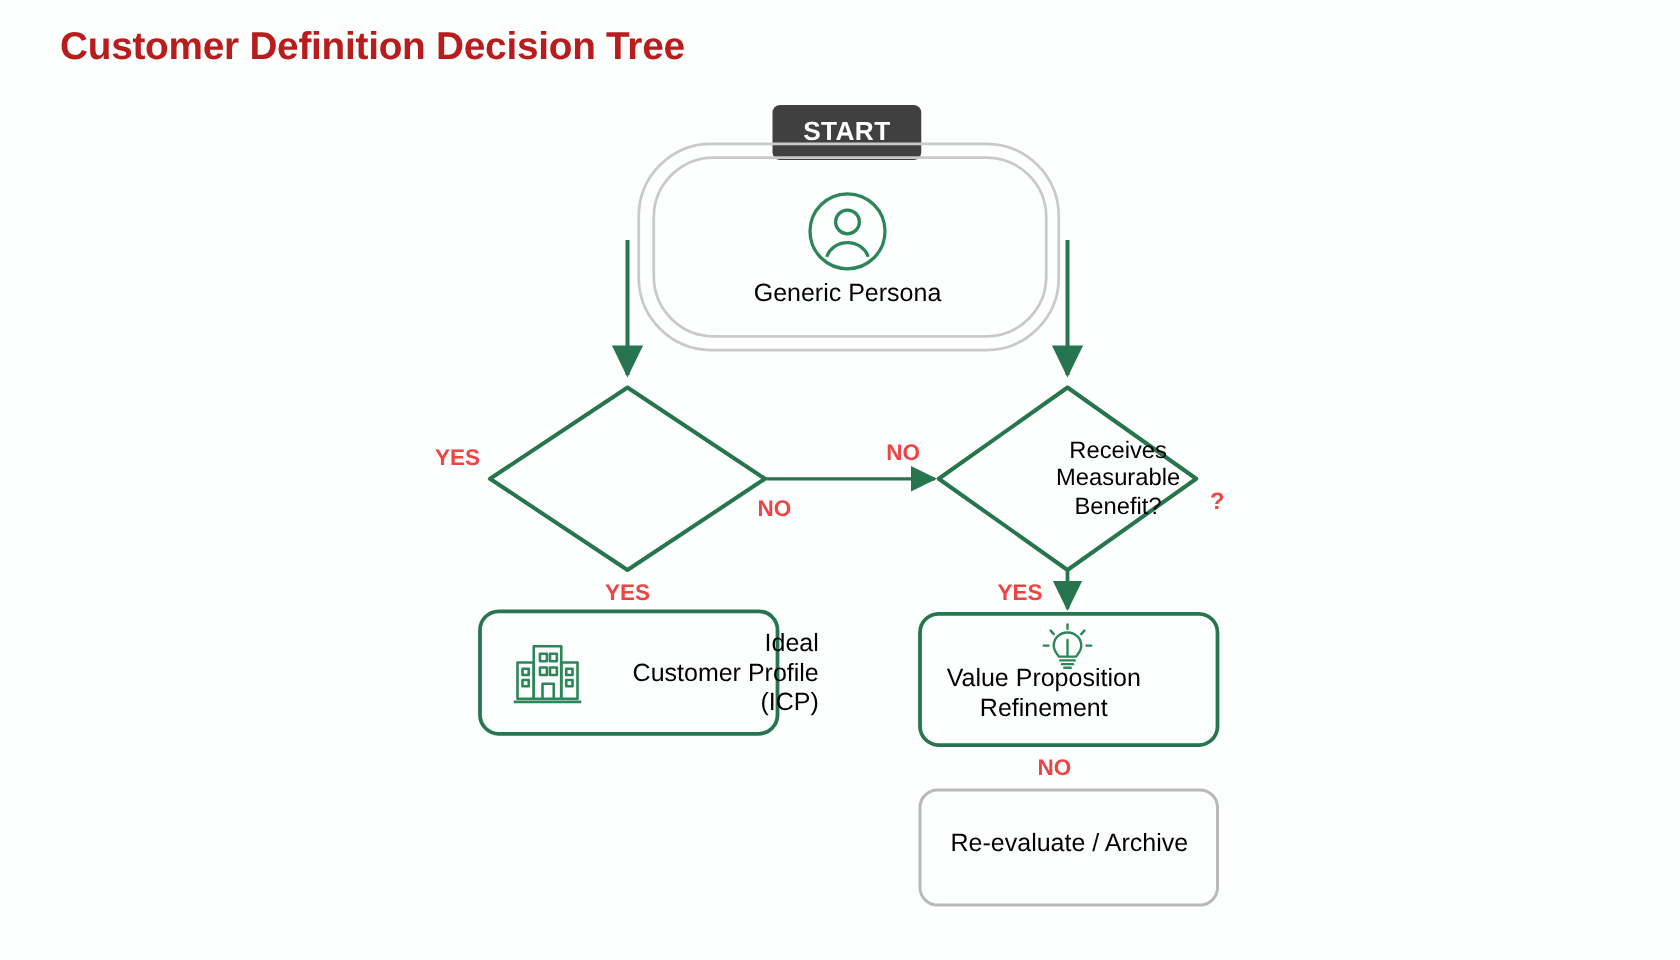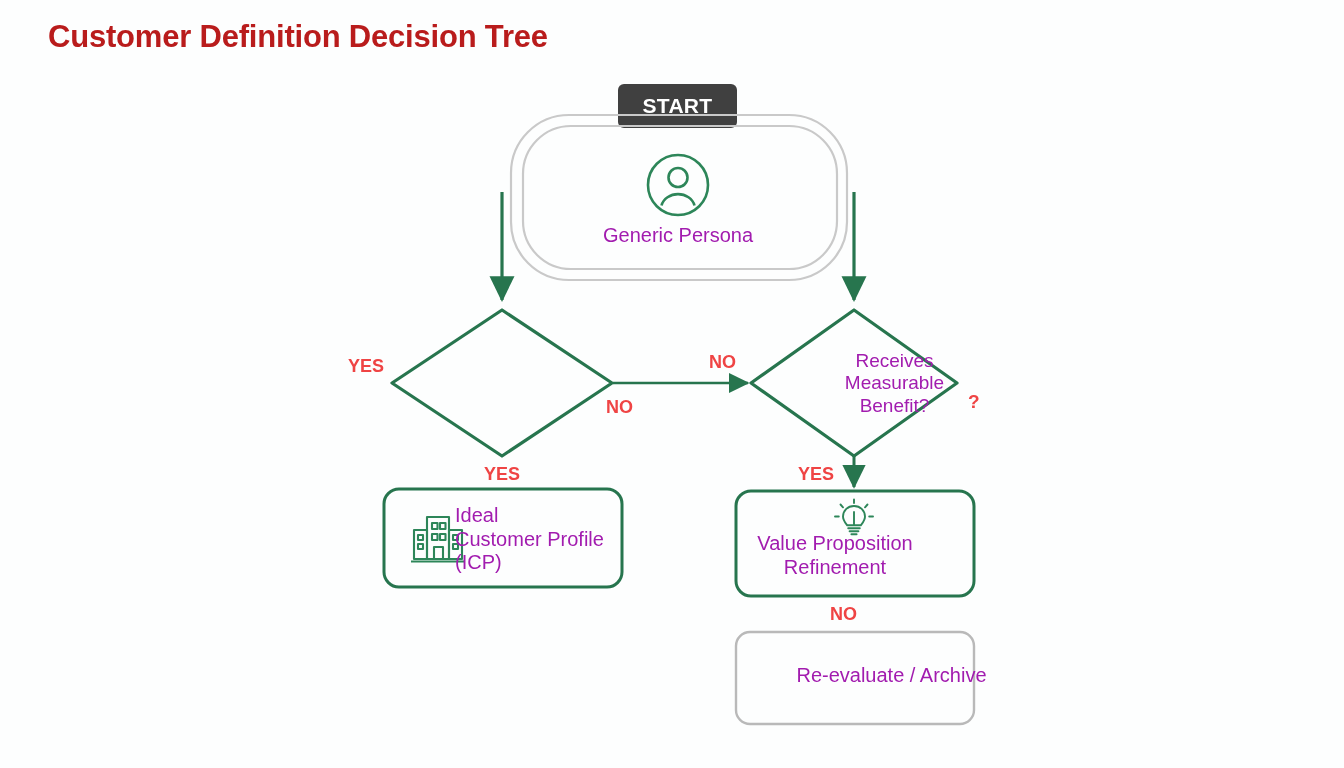--- a/index.html
+++ b/index.html
@@ -60,21 +60,21 @@
     left: 0; top: 0;
     width: 1344px;
     height: 768px;
     pointer-events: none;
   }
 
   
   .node-text {
     position: absolute;
     text-align: center;
-    color: #a21caf;
+    color: #000000;
     line-height: 1.18;
     white-space: pre-line;
   }
 
   .persona-label {
     left: 508px;
     top: 224px;
     width: 340px;
     font-size: 20px;
   }
@@ -93,33 +93,32 @@
     width: 205px;
   }
 
   .box-label {
     font-size: 20px;
   }
   .icp-label {
     left: 455px;
     top: 504px;
     width: 200px;
-    text-align: left;
+    text-align: right;
   }
   .vp-label {
     left: 738px;
     top: 532px;
     width: 194px;
   }
   .reeval-label {
     left: 738px;
     top: 664px;
     width: 235px;
     font-size: 20px;
-    margin-left: 36px;
   }
 
   
   .edge-label {
     position: absolute;
     color: #ef4444;
     font-size: 18px;
     font-weight: bold;
     white-space: nowrap;
   }

